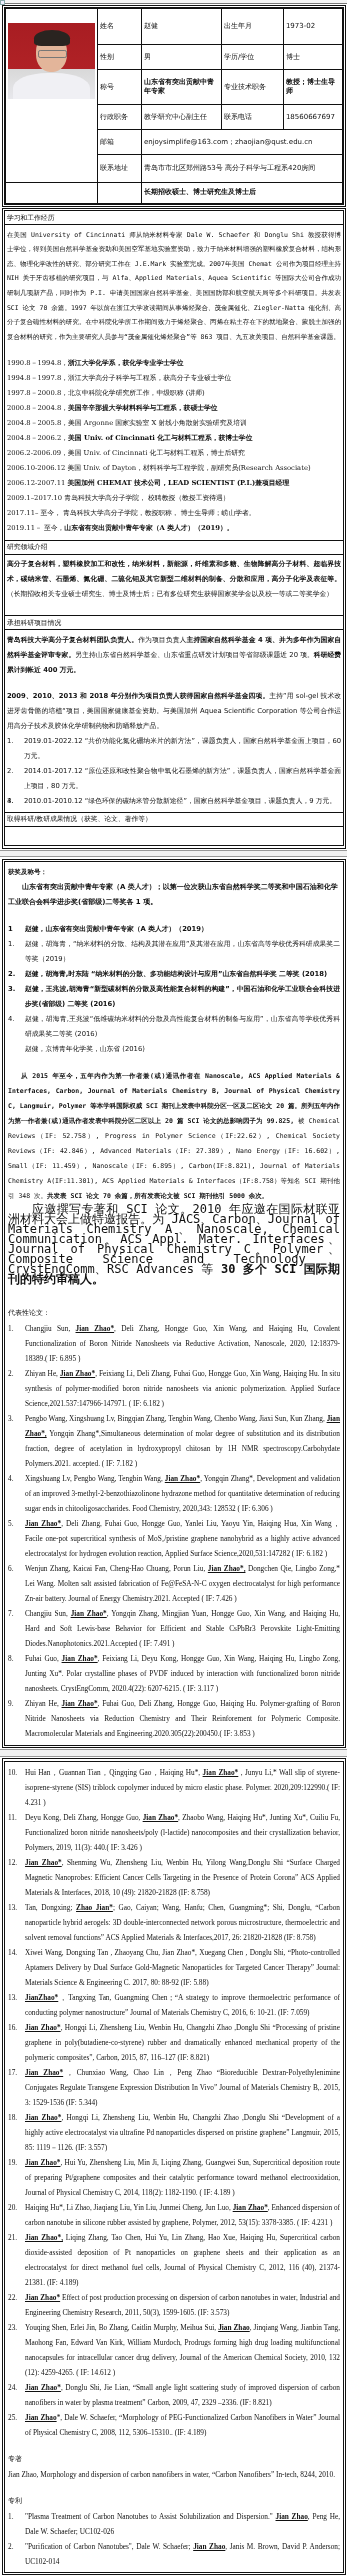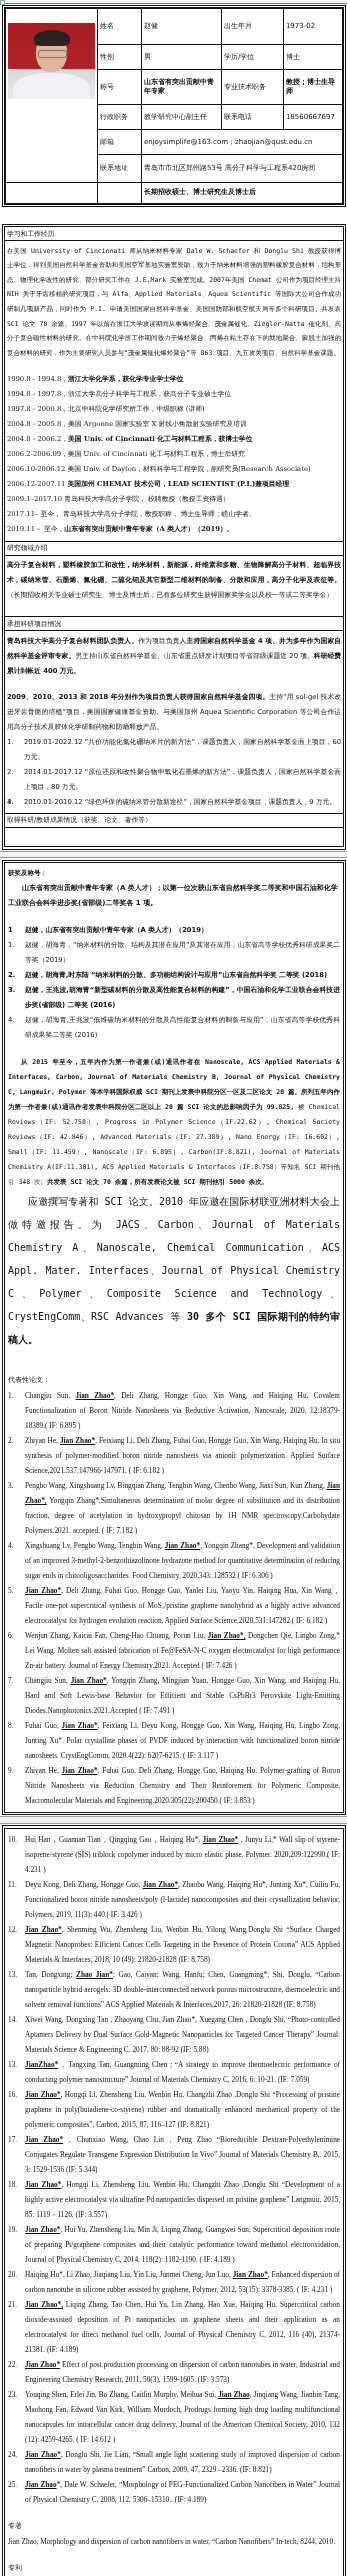--- a/index.html
+++ b/index.html
@@ -94,30 +94,31 @@
         <tr style="height:20.6px">
           <td></td>
           <td></td>
           <td colspan="3" class="bold">长期招收硕士、博士研究生及博士后</td>
         </tr>
       </tbody>
         </table>
     </div>
   </div>
 
-  <div class="frame" style="margin-top:17px">
+  <div class="frame" style="margin-top:1px">
     <div class="inner">
       <div class="section-title">学习和工作经历</div>
       <div class="section-body">
         <div class="mono" style="font-size:6.5px;line-height:14.6px">在美国 University of Cincinnati 师从纳米材料专家 Dale W. Schaefer 和 Donglu Shi 教授获得博士学位，得到美国自然科学基金资助和美国空军基地实验室资助，致力于纳米材料增强的塑料橡胶复合材料，结构形态、物理化学改性的研究、部分研究工作在 J.E.Mark 实验室完成。2007年美国 Chemat 公司作为项目经理主持 NIH 关于牙齿移植的研究项目，与 Alfa、Applied Materials、Aquea Scientific 等国际大公司合作成功研制几项新产品，同时作为 P.I. 申请美国国家自然科学基金、美国国防部和航空航天局等多个科研项目。共发表 SCI 论文 70 余篇。1997 年以前在浙江大学攻读期间从事烯烃聚合、茂金属催化、Ziegler-Natta 催化剂、高分子复合磁性材料的研究。在中科院化学所工作期间致力于烯烃聚合、丙烯在粘土存在下的就地聚合、蒙脱土加强的复合材料的研究，作为主要研究人员参与“茂金属催化烯烃聚合”等 863 项目、九五攻关项目、自然科学基金课题。</div>
         <div style="height:12px"></div>
         <div class="timeline" id="timeline">
             <div><span>1990.8－1994.8，</span><span class="bold">浙江大学化学系，获化学专业学士学位</span></div>
             <div><span>1994.8－1997.8，</span><span>浙江大学高分子科学与工程系，获高分子专业硕士学位</span></div>
             <div><span>1997.8－2000.8，</span><span>北京中科院化学研究所工作，中级职称 (讲师)</span></div>
+            <div><span>2000.8－2004.8，</span><span class="bold">美国辛辛那提大学材料科学与工程系，获硕士学位</span></div>
             <div><span>2004.8－2005.8，</span><span>美国 Argonne 国家实验室 X 射线小角散射实验研究及培训</span></div>
             <div><span>2004.8－2006.2，</span><span class="bold">美国 Univ. of Cincinnati 化工与材料工程系，获博士学位</span></div>
             <div><span>2006.2-2006.09，</span><span>美国 Univ. of Cincinnati 化工与材料工程系，博士后研究</span></div>
             <div><span>2006.10-2006.12 </span><span>美国 Univ. of Dayton，材料科学与工程学院，副研究员(Research Associate)</span></div>
             <div><span>2006.12-2007.11 </span><span class="bold">美国加州 CHEMAT 技术公司，LEAD SCIENTIST (P.I.)兼项目经理</span></div>
             <div><span>2009.1–2017.10 </span><span>青岛科技大学高分子学院， 校聘教授（教授工资待遇）</span></div>
             <div><span>2017.11– 至今， </span><span>青岛科技大学高分子学院，教授职称， 博士生导师；崂山学者。</span></div>
             <div><span>2019.11－ 至今，</span><span class="bold">山东省有突出贡献中青年专家（A 类人才）（2019）。</span></div>
           </div>
       </div>
@@ -152,26 +153,27 @@
     <div class="inner" style="padding:3.3px 3.3px">
       <div class="bold sans" style="line-height:15px">获奖及称号：</div>
       <div class="bold sans indent" style="line-height:15px;font-size:7px">山东省有突出贡献中青年专家（A 类人才）；以第一位次获山东省自然科学奖二等奖和中国石油和化学工业联合会科学进步奖(省部级)二等奖各 1 项。</div>
       <div style="height:12px"></div>
       <ul class="list sans" id="award-list">
           <li class="bold"><span class="num">1</span><span>赵健，山东省有突出贡献中青年专家（A 类人才）（2019）</span></li>
           <li><span class="num">1.</span><span>赵健，胡海青，“纳米材料的分散、结构及其潜在应用”及其潜在应用，山东省高等学校优秀科研成果奖二等奖（2019）</span></li>
           <li class="bold"><span class="num">2.</span><span>赵健，胡海青,时东陆 “纳米材料的分散、多功能结构设计与应用”山东省自然科学奖 二等奖 (2018)</span></li>
           <li class="bold"><span class="num">3.</span><span>赵健，王兆波,胡海青“新型碳材料的分散及高性能复合材料的构建”，中国石油和化学工业联合会科技进步奖(省部级) 二等奖 (2016)</span></li>
           <li><span class="num">4.</span><span>赵健，胡海青,王兆波“低维碳纳米材料的分散及高性能复合材料的制备与应用”，山东省高等学校优秀科研成果奖二等奖 (2016)</span></li>
+          <li><span class="num"></span><span>赵健，京博青年化学奖，山东省 (2016)</span></li>
         </ul>
       <div style="height:12px"></div>
       <div class="mono indent" style="line-height:15px;font-size:6.5px;text-align:justify">
         <span class="bold">从 2015 年至今，五年内作为第一作者兼(或)通讯作者在 Nanoscale, ACS Applied Materials &amp; Interfaces, Carbon, Journal of Materials Chemistry B, Journal of Physical Chemistry C, Langmuir, Polymer 等本学科国际权威 SCI 期刊上发表中科院分区一区及二区论文 20 篇。所列五年内作为第一作者兼(或)通讯作者发表中科院分区二区以上 20 篇 SCI 论文的总影响因子为 99.825,</span><span> 被 Chemical Reviews（IF: 52.758）, Progress in Polymer Science（IF:22.62）, Chemical Society Reviews（IF: 42.846）, Advanced Materials（IF: 27.389）, Nano Energy（IF: 16.602）, Small（IF: 11.459）, Nanoscale（IF: 6.895）, Carbon(IF:8.821), Journal of Materials Chemistry A(IF:11.301), ACS Applied Materials &amp; Interfaces（IF:8.758）等知名 SCI 期刊他引 348 次。</span><span class="bold">共发表 SCI 论文 70 余篇，所有发表论文被 SCI 期刊他引 5000 余次。</span>
       </div>
-      <div class="mono indent" style="line-height:23px;font-size:10px;text-align:justify">
+      <div class="mono indent" style="line-height:10px;font-size:12px;text-align:justify">
         <span>应邀撰写专著和 SCI 论文。2010 年应邀在国际材联亚洲材料大会上做特邀报告。为 JACS、Carbon、Journal of Materials Chemistry A、Nanoscale, Chemical Communication、ACS Appl. Mater. Interfaces、Journal of Physical Chemistry C、Polymer、Composite Science and Technology、CrystEngComm、RSC Advances 等</span><span class="bold"> 30 多个 SCI 国际期刊的特约审稿人。</span>
       </div>
       <div style="height:22px"></div>
       <div class="sans" style="line-height:15px;font-size:7px">代表性论文：</div>
       <ul class="list pub" id="paper-list-a">
           <li><span class="num">1.</span><span>Changjiu Sun, </span><span class="me">Jian Zhao*</span><span>, Deli Zhang, Hongge Guo, Xin Wang, and Haiqing Hu, Covalent Functionalization of Boron Nitride Nanosheets via Reductive Activation, </span><span class="it">Nanoscale</span><span>, 2020, 12:18379-18389.( IF: 6.895 )</span></li>
           <li><span class="num">2.</span><span>Zhiyan He, </span><span class="me">Jian Zhao*</span><span>, Feixiang Li, Deli Zhang, Fuhai Guo, Hongge Guo, Xin Wang, Haiqing Hu. In situ synthesis of polymer-modified boron nitride nanosheets via anionic polymerization. </span><span class="it">Applied Surface Science</span><span>,2021.537:147966-147971. ( IF: 6.182 )</span></li>
           <li><span class="num">3.</span><span>Pengbo Wang, Xingshuang Lv, Bingqian Zhang, Tengbin Wang, Chenbo Wang, Jiaxi Sun, Kun Zhang, </span><span class="me">Jian Zhao*,</span><span> Yongqin Zhang*,Simultaneous determination of molar degree of substitution and its distribution fraction, degree of acetylation in hydroxypropyl chitosan by 1H NMR spectroscopy.</span><span class="it">Carbohydate Polymers</span><span>.2021. accepted. ( IF: 7.182 )</span></li>
           <li><span class="num">4.</span><span>Xingshuang Lv, Pengbo Wang, Tengbin Wang, </span><span class="me">Jian Zhao*</span><span>, Yongqin Zhang*, Development and validation of an improved 3-methyl-2-benzothiazolinone hydrazone method for quantitative determination of reducing sugar ends in chitooligosaccharides. </span><span class="it">Food Chemistry</span><span>, 2020,343: 128532 ( IF: 6.306 )</span></li>
           <li><span class="num">5.</span><span class="me">Jian Zhao*</span><span>, Deli Zhang, Fuhai Guo, Hongge Guo, Yanlei Liu, Yaoyu Yin, Haiqing Hua, Xin Wang，Facile one-pot supercritical synthesis of MoS₂/pristine graphene nanohybrid as a highly active advanced electrocatalyst for hydrogen evolution reaction, </span><span class="it">Applied Surface Science</span><span>,2020,531:147282 ( IF: 6.182 )</span></li>

